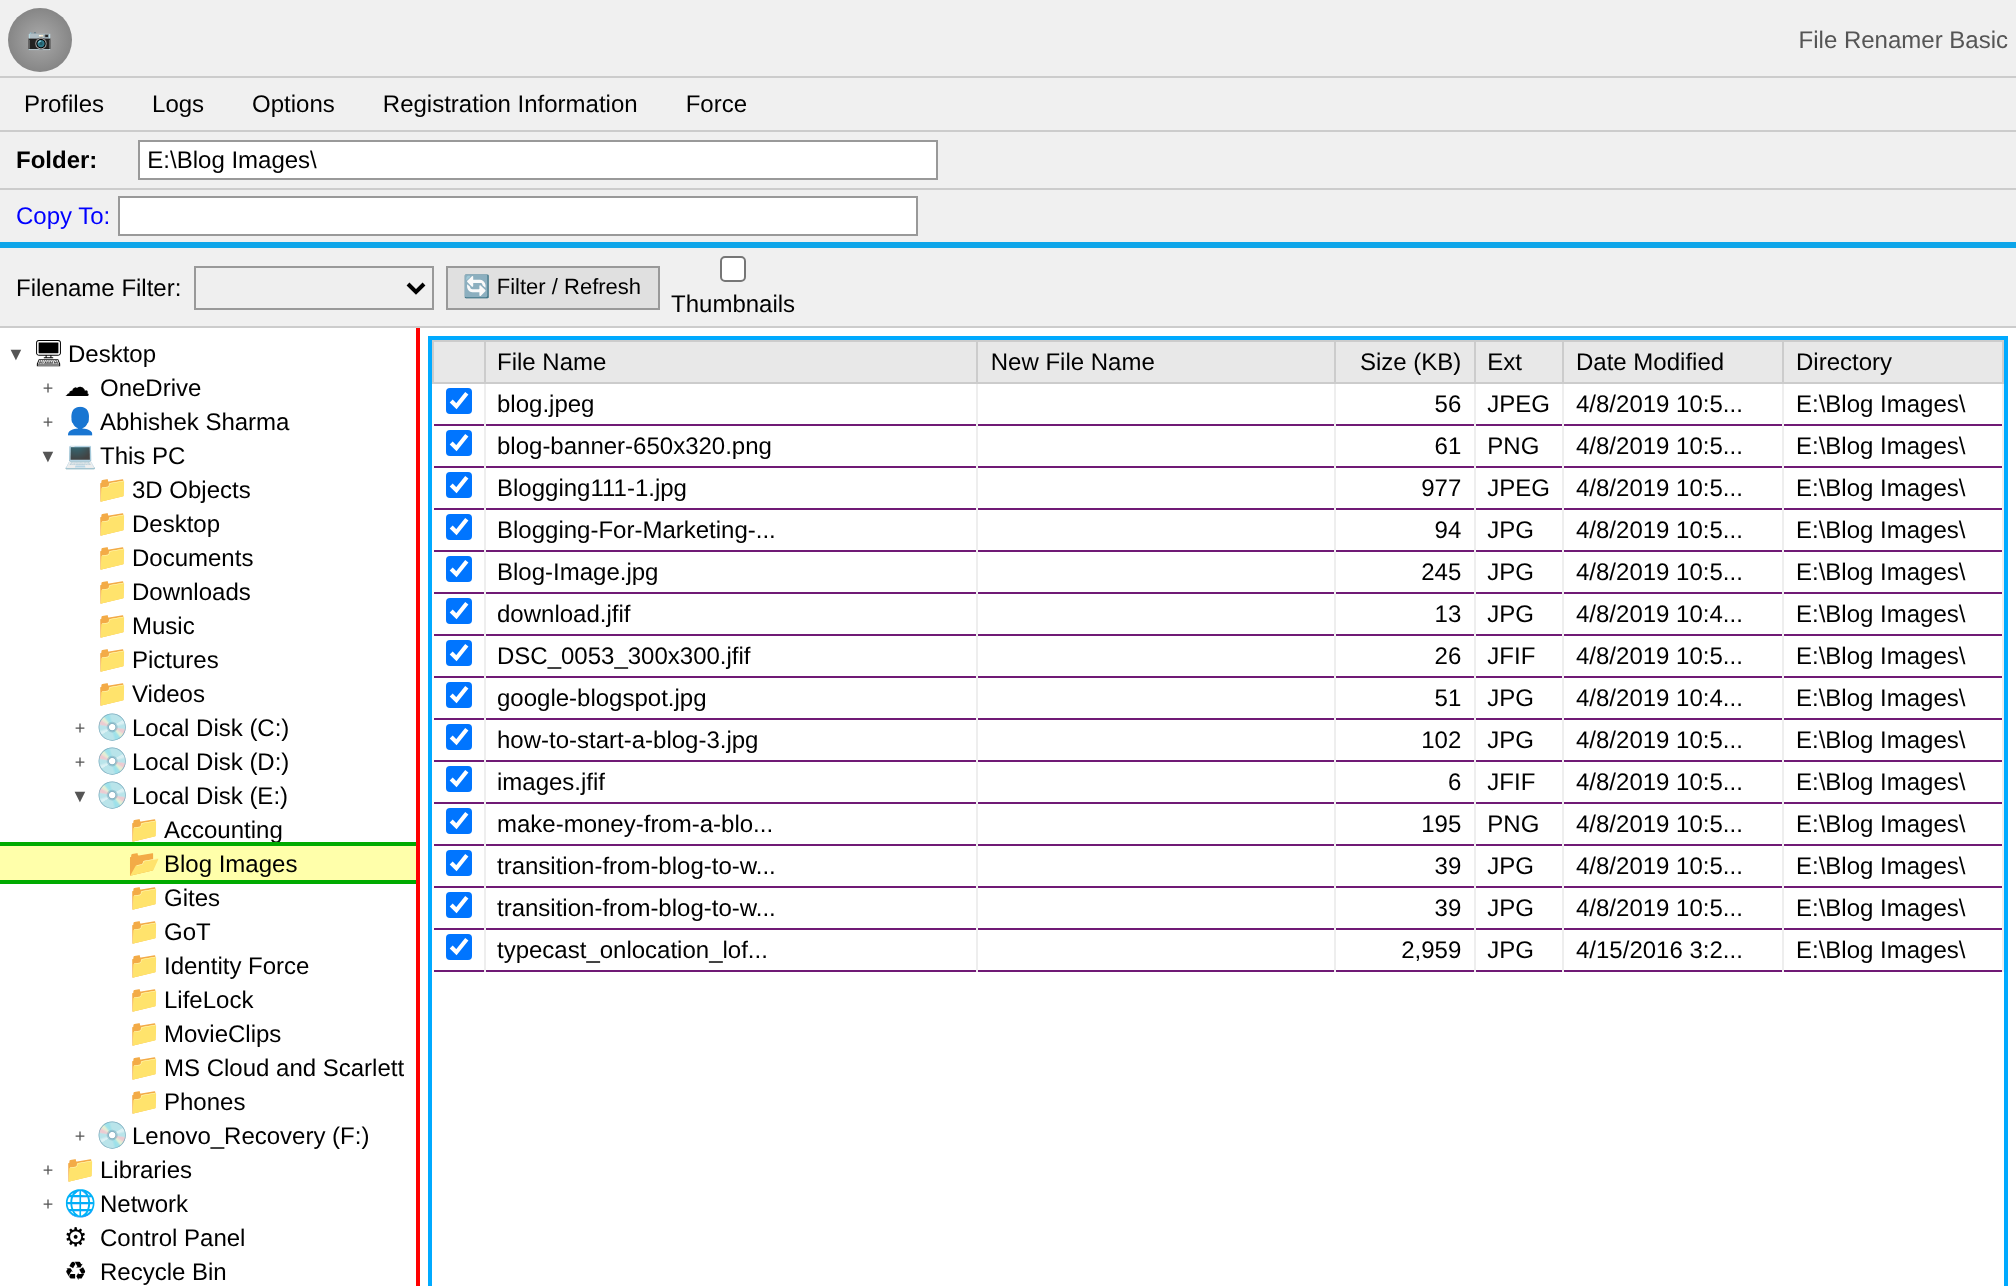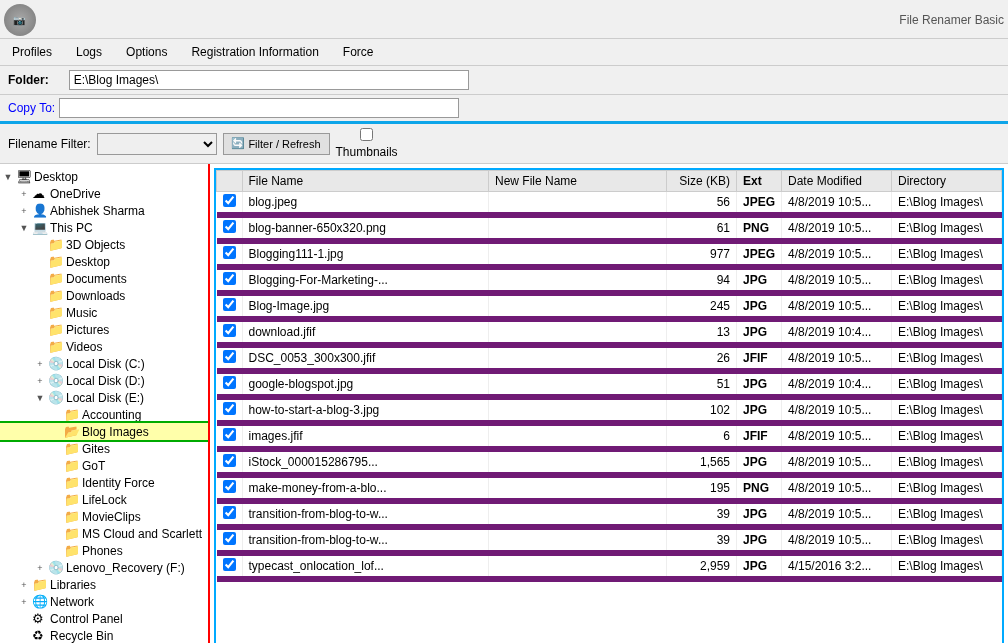--- a/index.html
+++ b/index.html
@@ -36,27 +36,27 @@
     .expand-btn { width: 16px; min-width: 16px; text-align: center; font-size: 10px; color: #555; }
     .tree-icon { width: 16px; min-width: 16px; margin-right: 2px; }
     .tree-label { font-size: 12px; }
 
     
     .right-panel { flex: 1; overflow: hidden; display: flex; flex-direction: column; background: white; }
     .file-table-wrapper { flex: 1; overflow: auto; border: 2px solid #00aaff; margin: 4px; }
 
     table { border-collapse: collapse; width: 100%; font-size: 12px; }
     thead th { background: #e8e8e8; border: 1px solid #ccc; padding: 3px 6px; text-align: left; font-weight: normal; position: sticky; top: 0; z-index: 1; }
-    tbody tr { border-bottom: 6px solid #701a75; }
+    tbody tr { border-bottom: 1px solid #701a75; }
     tbody td { padding: 2px 6px; border-right: 1px solid #eee; white-space: nowrap; }
     .col-check { width: 24px; text-align: center; }
     .col-name { min-width: 180px; }
     .col-newname { min-width: 130px; }
     .col-size { width: 70px; text-align: right; }
-    .col-ext { width: 31px; font-weight: bold; }
+    .col-ext { width: 31px; }
     .col-date { width: 110px; }
     .col-dir { width: 110px; }
 
     input[type="checkbox"] { width: 13px; height: 13px; cursor: pointer; }
 
     
     .app-logo { width: 32px; height: 32px; background: radial-gradient(circle, #aaa, #777); border-radius: 50%; display: flex; align-items: center; justify-content: center; color: white; font-size: 14px; font-weight: bold; }
 
     .header-row { display: flex; align-items: center; padding: 4px 4px 2px 4px; background: #f0f0f0; border-bottom: 1px solid #ccc; }
     .app-name { font-size: 12px; color: #555; margin-left: auto; }
@@ -351,29 +351,20 @@
               <td class="col-check"><input type="checkbox" checked="" style=""></td>
               <td class="col-name">images.jfif</td>
               <td class="col-newname"></td>
               <td class="col-size">6</td>
               <td class="col-ext">JFIF</td>
               <td class="col-date">4/8/2019 10:5...</td>
               <td class="col-dir">E:\Blog Images\</td>
             </tr>
             <tr>
               <td class="col-check"><input type="checkbox" checked="" style=""></td>
-              <td class="col-name">iStock_000015286795...</td>
-              <td class="col-newname"></td>
-              <td class="col-size">1,565</td>
-              <td class="col-ext">JPG</td>
-              <td class="col-date">4/8/2019 10:5...</td>
-              <td class="col-dir">E:\Blog Images\</td>
-            </tr>
-            <tr>
-              <td class="col-check"><input type="checkbox" checked="" style=""></td>
               <td class="col-name">make-money-from-a-blo...</td>
               <td class="col-newname"></td>
               <td class="col-size">195</td>
               <td class="col-ext">PNG</td>
               <td class="col-date">4/8/2019 10:5...</td>
               <td class="col-dir">E:\Blog Images\</td>
             </tr>
             <tr>
               <td class="col-check"><input type="checkbox" checked="" style=""></td>
               <td class="col-name">transition-from-blog-to-w...</td>

